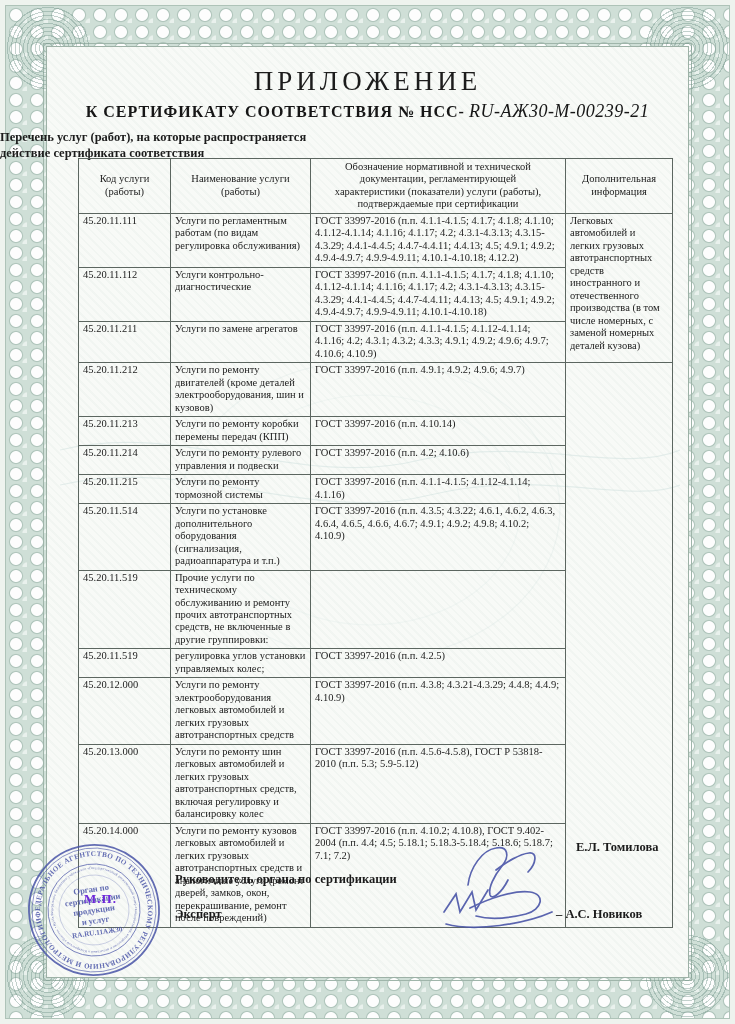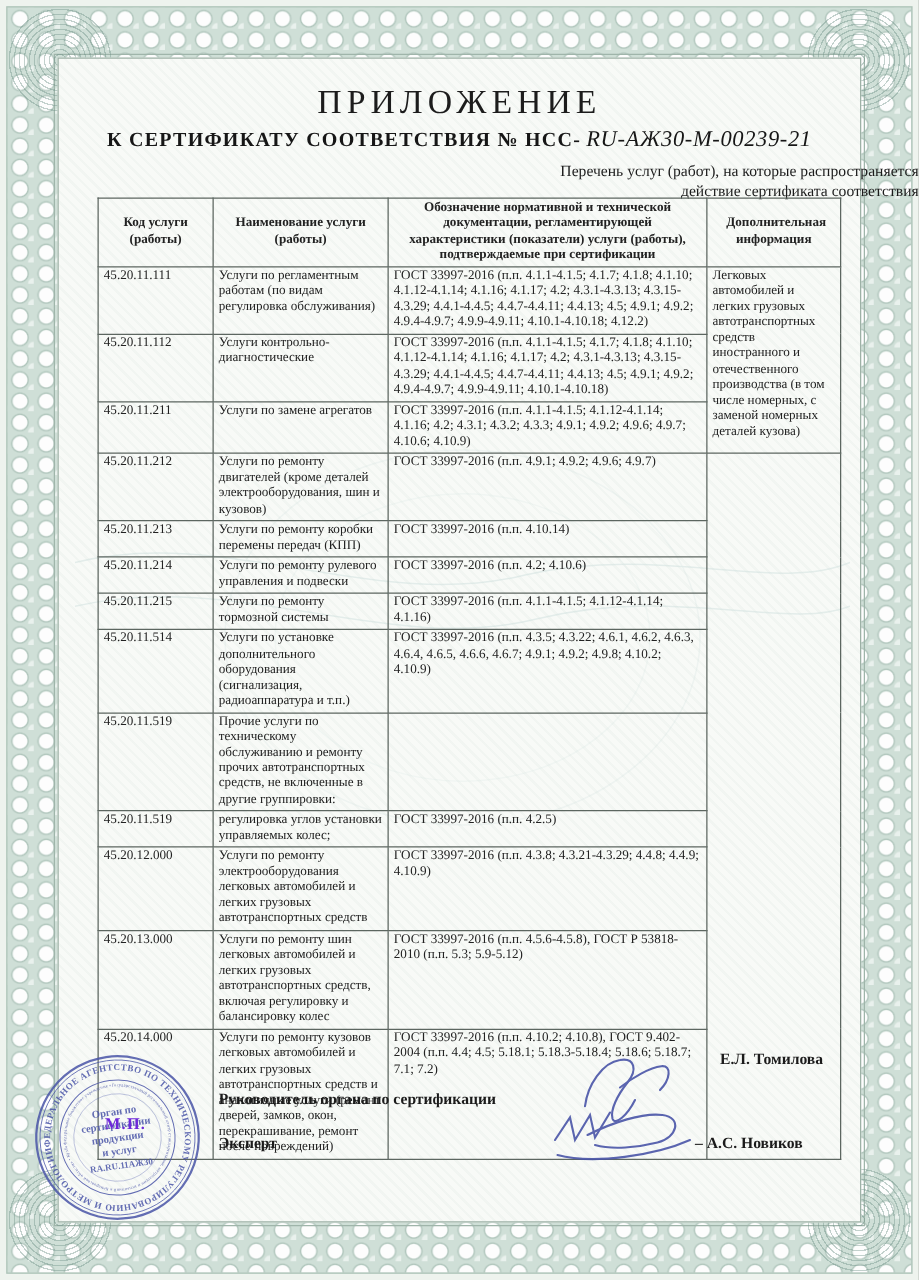--- a/index.html
+++ b/index.html
@@ -22,27 +22,27 @@
 
   .content-bg{position:absolute;inset:46px;background:#f8faf7;border:1px solid #9db1a6;
     background-image:repeating-linear-gradient(45deg, rgba(185,205,196,.10) 0 2px, rgba(255,255,255,0) 2px 6px);}
   .watermark{position:absolute;left:60px;top:300px;opacity:.5;pointer-events:none;}
 
   .title{position:absolute;top:66px;left:0;width:735px;text-align:center;
     font-size:27px;font-weight:normal;letter-spacing:4px;color:#1c1c1c;}
   .certline{position:absolute;top:101px;left:0;width:735px;text-align:center;color:#161616;}
   .certline .pfx{font-size:16px;font-weight:bold;letter-spacing:1px;}
   .certline .num{font-size:18px;font-weight:normal;letter-spacing:.5px;font-style:italic;}
-  .subhead{position:absolute;top:130px;left:0;width:735px;text-align:right;
-    font-size:12.5px;font-weight:normal;color:#1c1c1c;line-height:1.25;}
+  .subhead{position:absolute;top:130px;left:0;width:735px;text-align:left;
+    font-size:12.5px;font-weight:bold;color:#1c1c1c;line-height:1.25;}
 
   table.services{position:absolute;left:78px;top:158px;width:594px;border-collapse:collapse;
     font-size:10.5px;color:#222;line-height:1.19;table-layout:fixed;}
   table.services th, table.services td{border:1px solid #5c6660;padding:1px 4px 2px 4px;vertical-align:top;text-align:left;}
-  table.services th{text-align:center;vertical-align:middle;font-weight:bold;padding:2px 15px;}
+  table.services th{text-align:center;vertical-align:middle;font-weight:normal;padding:2px 15px;}
   td.code{white-space:nowrap;}
   td.info{font-size:10.5px;}
   td.empty-cell{border-top:1px solid #5c6660;}
 
   .sig-label{position:absolute;font-size:12.5px;font-weight:bold;color:#1b1b1b;}
   .sig-name{position:absolute;font-size:12.5px;font-weight:bold;color:#1b1b1b;}
   .sig-strokes{position:absolute;left:430px;top:840px;}
   .stamp{position:absolute;left:24px;top:840px;opacity:.85;transform:rotate(-8deg);}
   .mp-mark{position:absolute;left:84px;top:891px;font-size:13px;font-weight:bold;color:#6d28d9;letter-spacing:1px;}
 </style>

